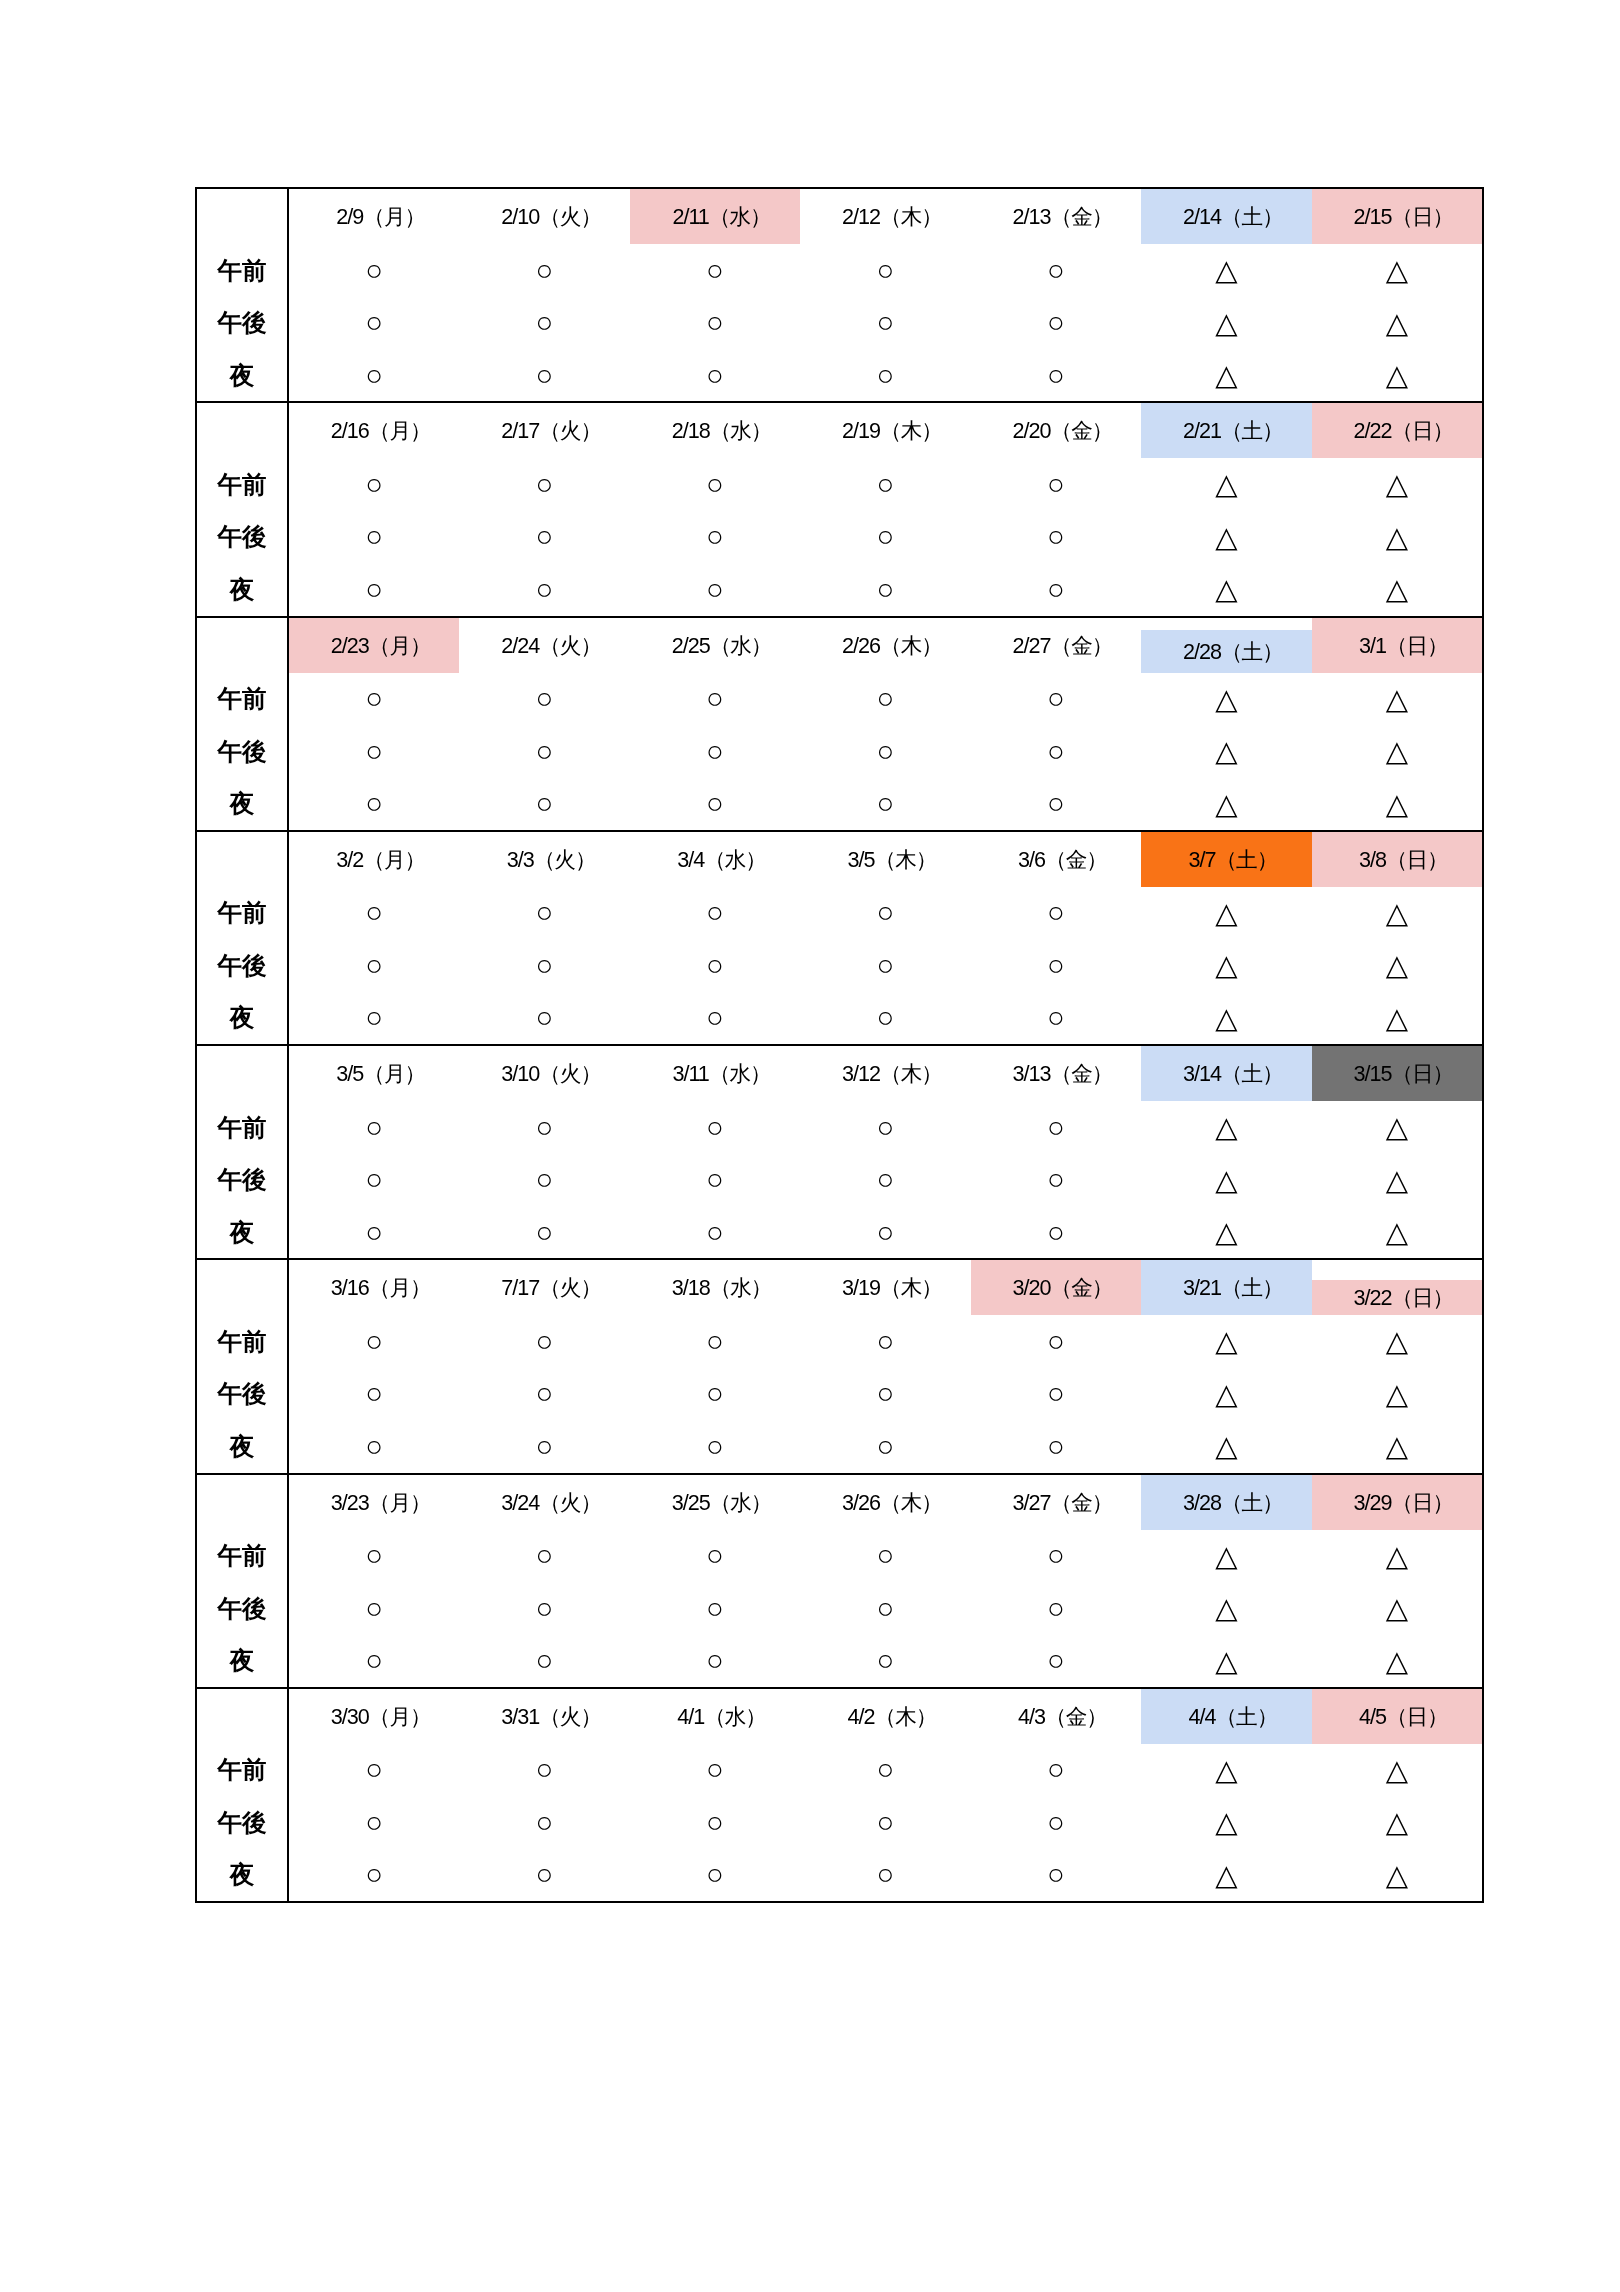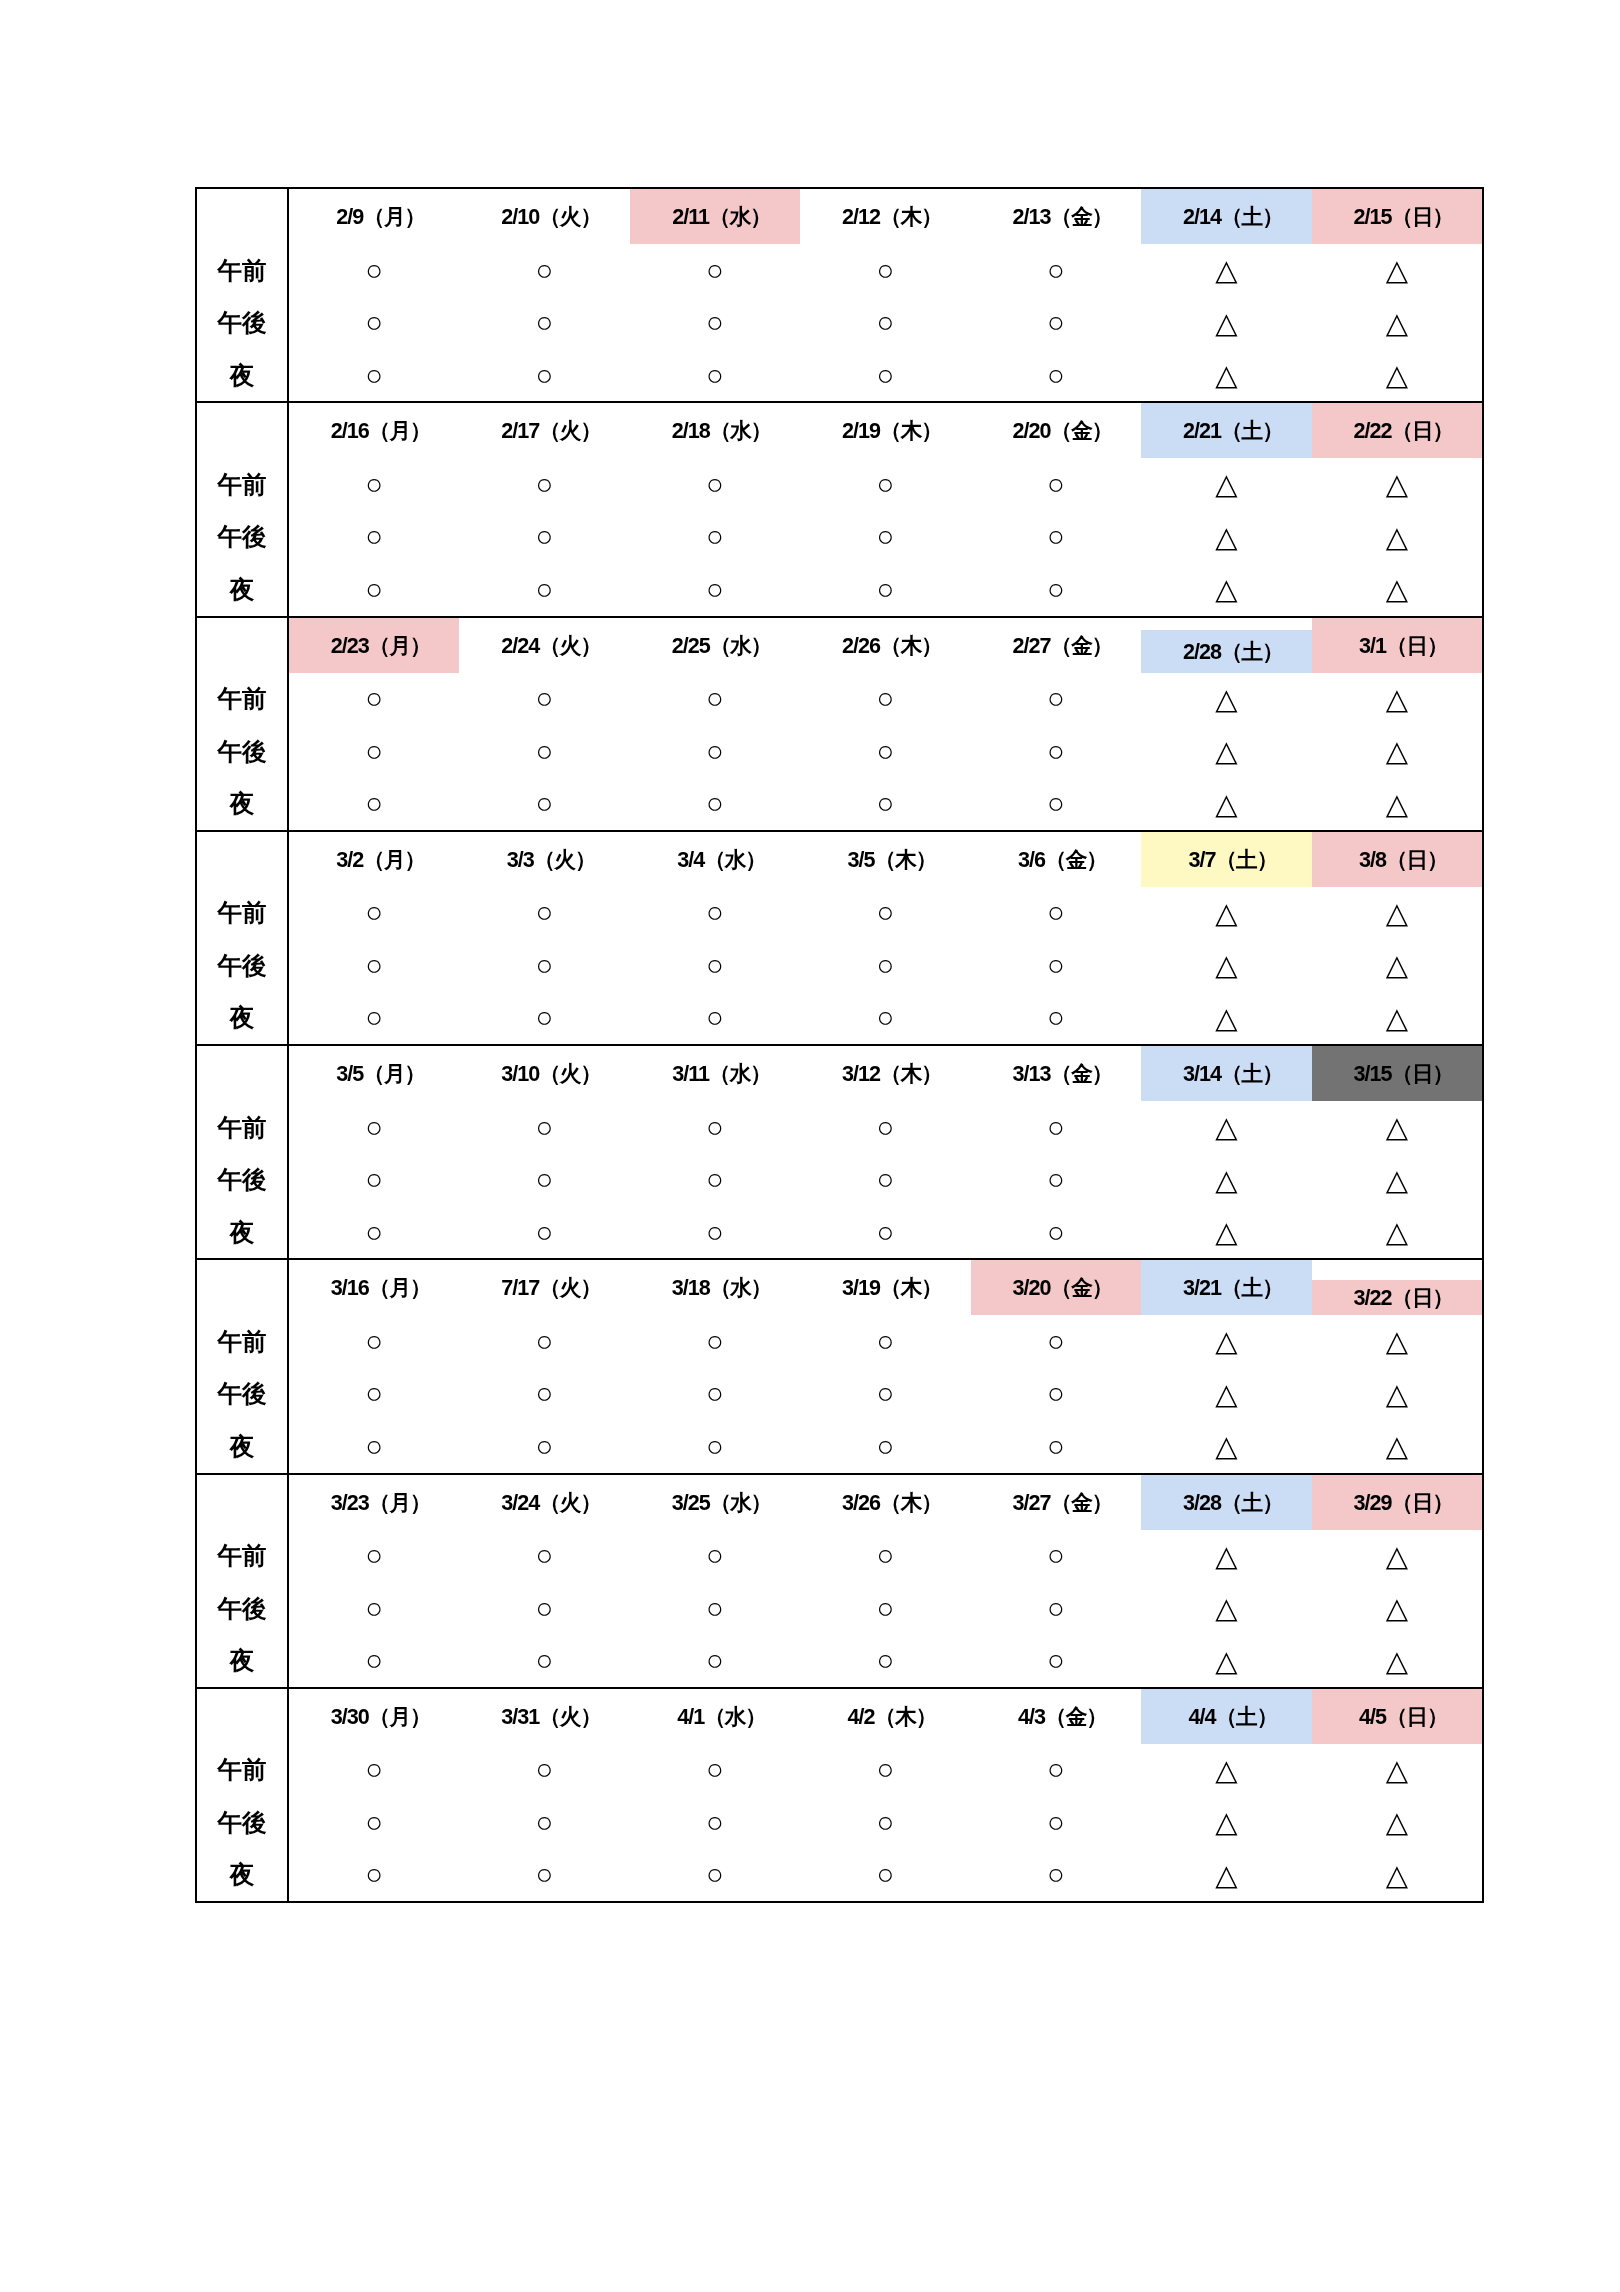--- a/index.html
+++ b/index.html
@@ -17,21 +17,21 @@
     grid-template-columns:92px repeat(7,1fr);
     grid-template-rows:55px 1fr 1fr 1fr;
     box-sizing:border-box;
   }
   .week-block:not(:last-child){border-bottom:2.9px solid #000;}
   .cell{
     display:flex;align-items:center;justify-content:center;
     box-sizing:border-box;overflow:hidden;white-space:nowrap;
   }
   .corner,.row-label-cell{border-right:2.9px solid #000;}
-  .date-cell{font-weight:bold;font-size:21.6px;letter-spacing:-1px;padding-left:13px;}
+  .date-cell{font-weight:normal;font-size:21.6px;letter-spacing:-1px;padding-left:13px;}
   .row-label-cell{font-weight:bold;font-size:24.5px;}
   .symbol-cell{font-size:29px;font-weight:normal;}
 </style>
 </head>
 <body>
 
 <div class="schedule">
     <div class="week-block">
       <div class="cell corner"></div>
       <div class="cell date-cell">2/9（月）</div>
@@ -134,21 +134,21 @@
       <div class="cell symbol-cell">△</div>
       <div class="cell symbol-cell">△</div>
     </div>
     <div class="week-block">
       <div class="cell corner"></div>
       <div class="cell date-cell">3/2（月）</div>
       <div class="cell date-cell">3/3（火）</div>
       <div class="cell date-cell">3/4（水）</div>
       <div class="cell date-cell">3/5（木）</div>
       <div class="cell date-cell">3/6（金）</div>
-      <div class="cell date-cell" style="background: #fef9c3;">3/7（土）</div>
+      <div class="cell date-cell" style="background: #f97316;">3/7（土）</div>
       <div class="cell date-cell" style="background: rgb(244, 200, 200);">3/8（日）</div>
       <div class="cell row-label-cell">午前</div>
       <div class="cell symbol-cell">○</div>
       <div class="cell symbol-cell">○</div>
       <div class="cell symbol-cell">○</div>
       <div class="cell symbol-cell">○</div>
       <div class="cell symbol-cell">○</div>
       <div class="cell symbol-cell">△</div>
       <div class="cell symbol-cell">△</div>
       <div class="cell row-label-cell">午後</div>

